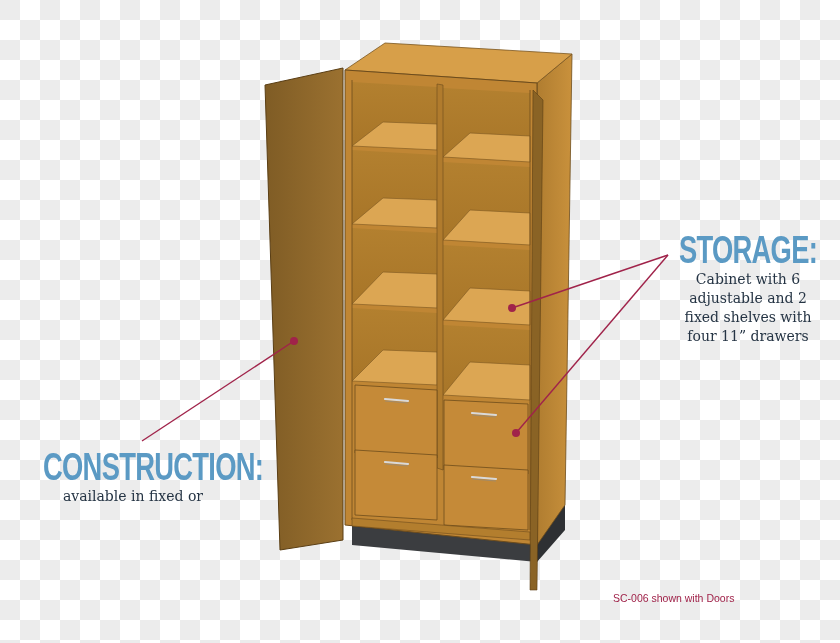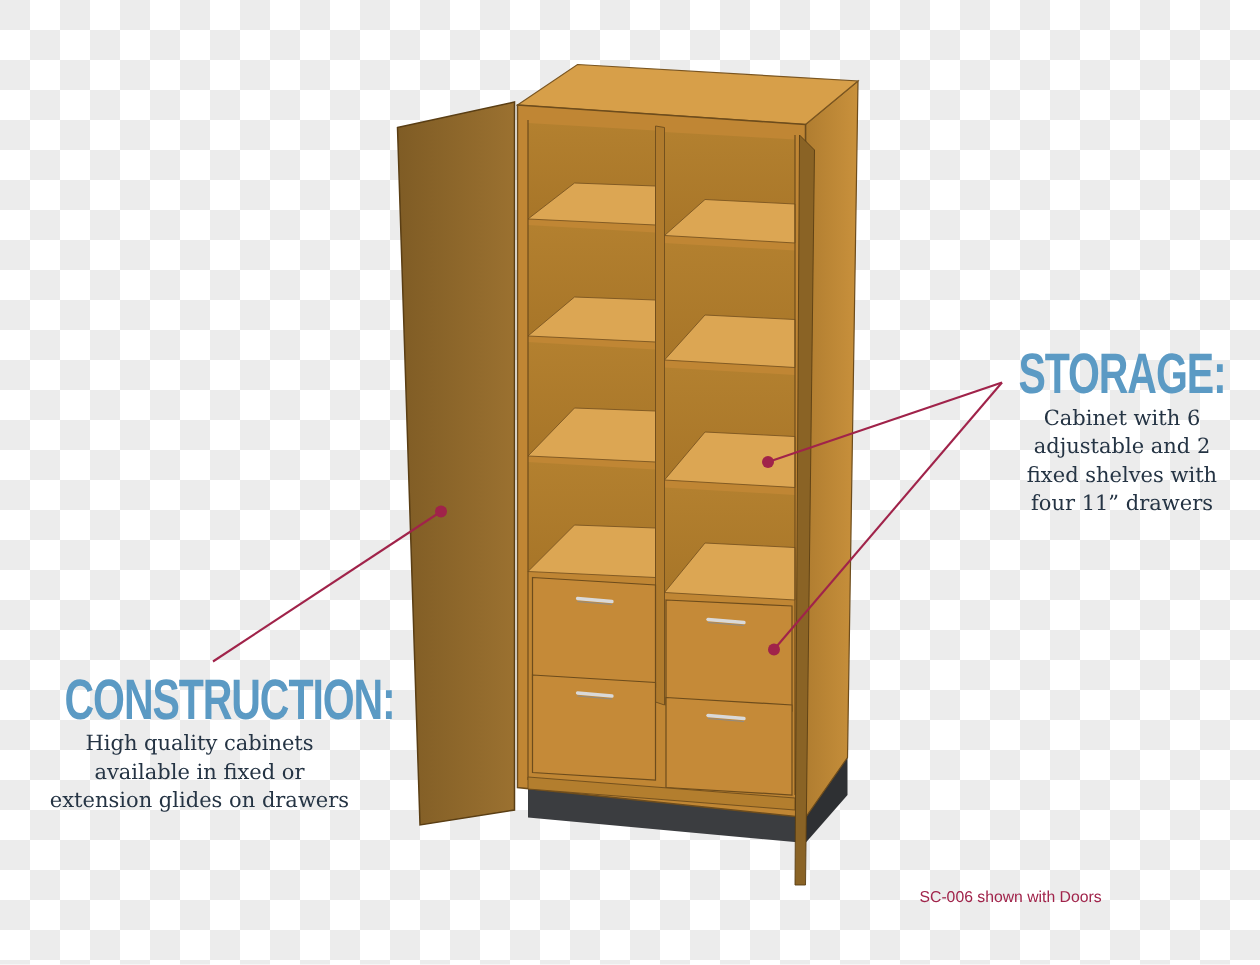--- a/index.html
+++ b/index.html
@@ -139,18 +139,16 @@
 <div class="callout" id="storage">
   <span class="heading">STORAGE:</span>
   <span class="body">Cabinet with 6</span>
   <span class="body">adjustable and 2</span>
   <span class="body">fixed shelves with</span>
   <span class="body">four 11” drawers</span>
 </div>
 
 <div class="callout" id="construction">
   <span class="heading">CONSTRUCTION:</span>
-  <span class="body">High quality cabinets</span>
   <span class="body">available in fixed or</span>
-  <span class="body">extension glides on drawers</span>
 </div>
 
 <div class="caption">SC-006 shown with Doors</div>
 
 </body></html>

